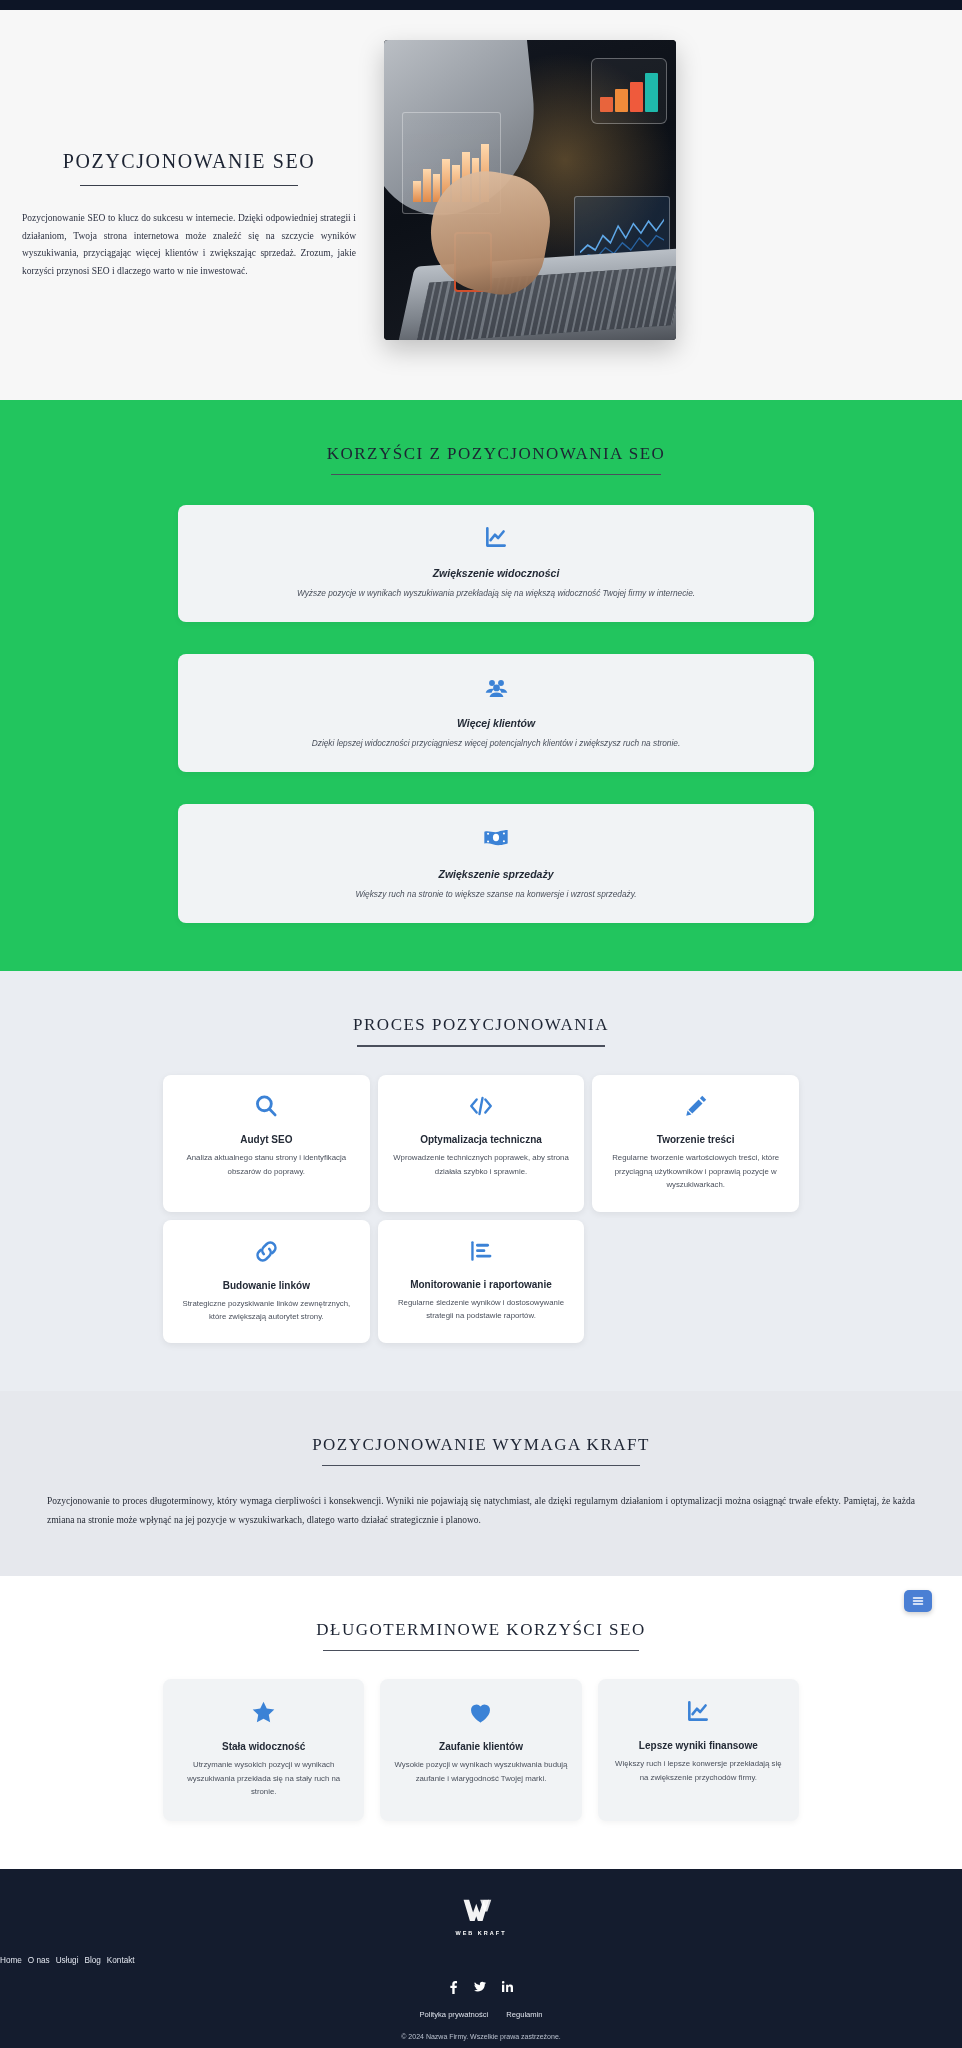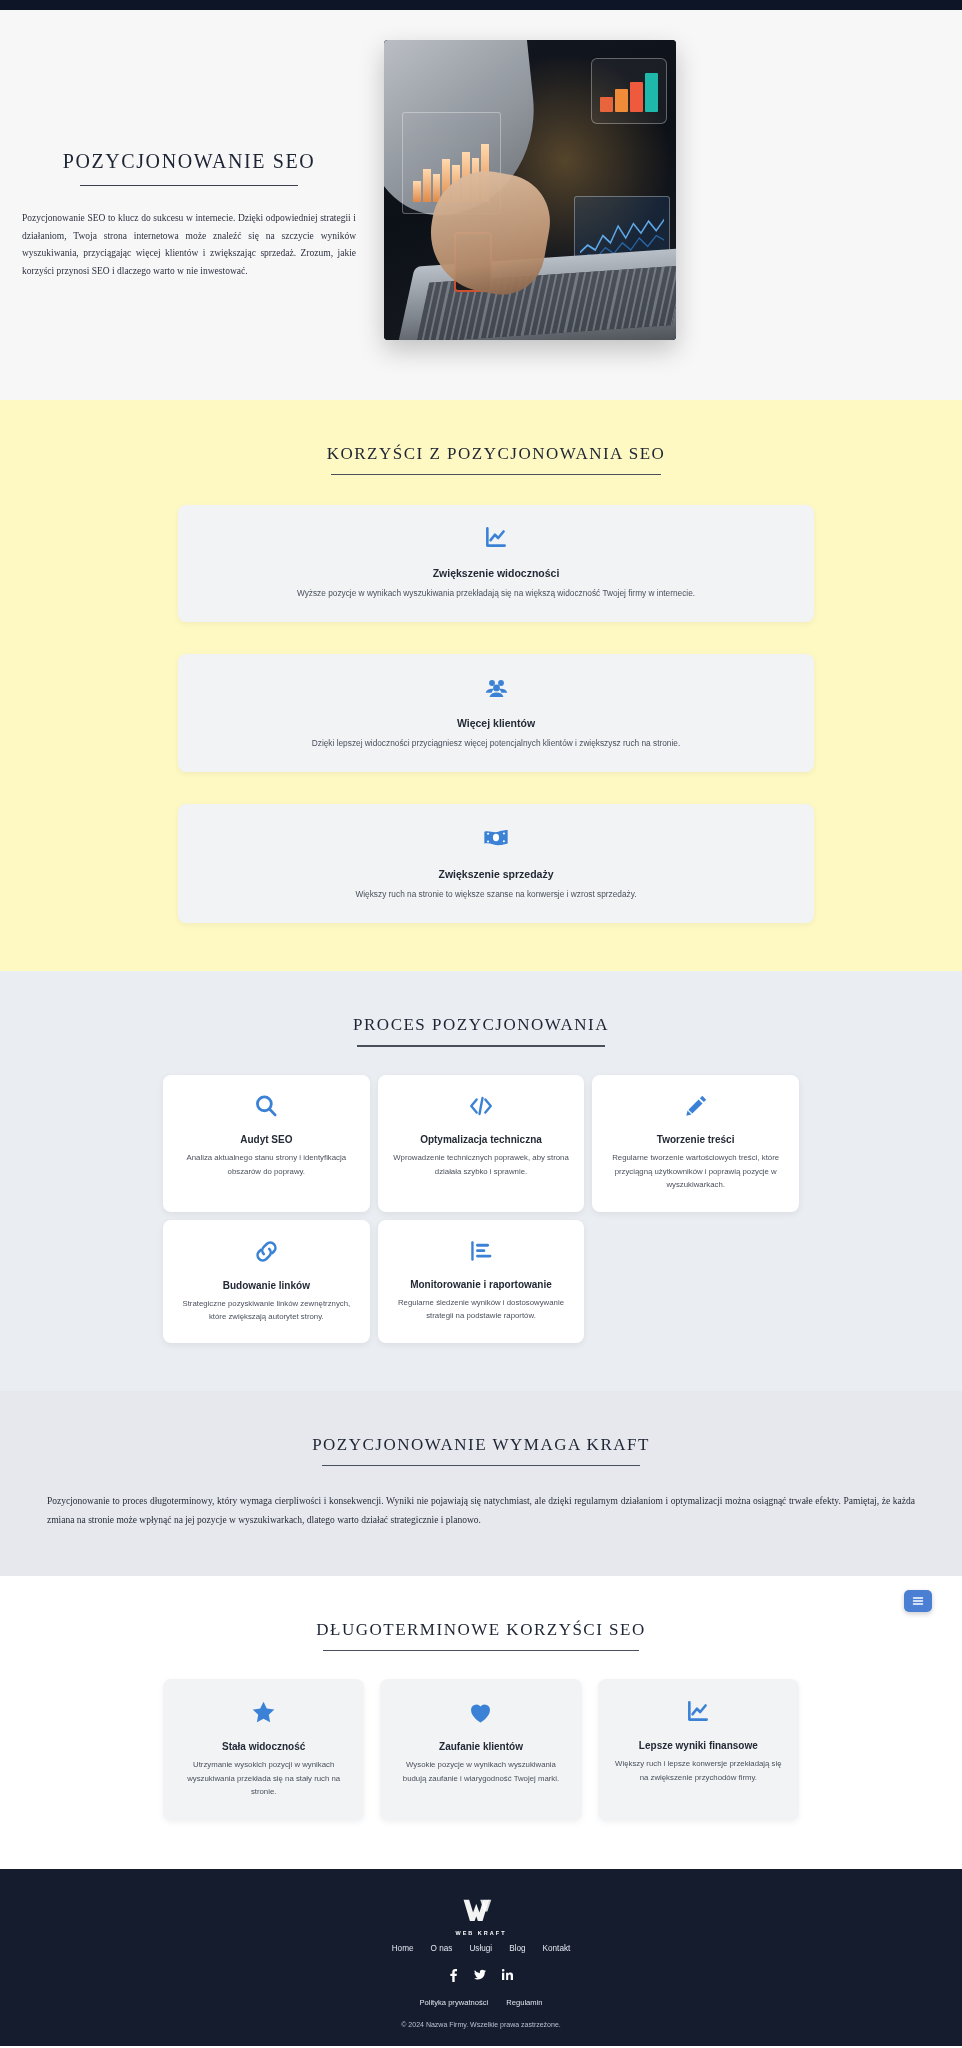--- a/index.html
+++ b/index.html
@@ -168,24 +168,25 @@
     font-weight: 400;
     text-align: center;
   }
   .sec-rule {
     height: 1px; background: #4a4f5c;
     margin: 10px auto 0 auto;
   }
   .container { width: 636px; margin: 0 auto; }
 
   
-  .benefits { background: #fef9c3; padding-left: 30px; }
+  .benefits { background: #22c55e; padding-left: 30px; }
   .b-grid {
     display: flex; flex-wrap: wrap; gap: 32px;
     margin-top: 30px;
+    font-style: italic;
   }
   .b-card {
     background: #f1f3f5;
     border-radius: 8px;
     padding: 20px 18px 22px 18px;
     text-align: center;
     box-shadow: 0 2px 6px rgba(0,0,0,.05);
     flex: 1 1 calc(50% - 8px);
   }
   .b-card.full { flex: 1 1 100%; }
@@ -259,21 +260,21 @@
   footer {
     background: #141c2e; color: #e8ebf2;
     padding: 28px 0 18px 0; text-align: center;
   }
   .logo-wrap { display: flex; flex-direction: column; align-items: center; }
   .logo-txt {
     font-size: 5.5px; letter-spacing: 2px; color: #ffffff;
     margin-top: 3px; font-weight: 700;
   }
   .fnav {
-    margin-top: 8px; display: flex; justify-content: center; gap: 17px;
+    margin-top: 20px; display: flex; justify-content: flex-start; gap: 6px;
   }
   .fnav a { color: #e2e6ef; font-size: 8.2px; text-decoration: none; }
   .fsocial { margin-top: 16px; display: flex; justify-content: center; gap: 16px; }
   .fsocial span { color: #ffffff; line-height: 0; cursor: pointer; }
   .flegal { margin-top: 16px; display: flex; justify-content: center; gap: 18px; }
   .flegal a { color: #dfe3ec; font-size: 7.6px; text-decoration: none; }
   .fcopy { margin-top: 14px; font-size: 7px; color: #b9c0ce; }
 </style>
 </head>
 <body>
@@ -477,21 +478,21 @@
         <div class="l-desc">Utrzymanie wysokich pozycji w wynikach wyszukiwania przekłada się na stały ruch na stronie.</div>
       </div>
 
       <div class="l-card">
         <span class="ico">
           <svg width="27" height="27" viewBox="0 0 24 24" fill="#3b82d6">
             <path d="M12 21s-8.4-5.2-8.4-11A4.8 4.8 0 0 1 12 6.6 4.8 4.8 0 0 1 20.4 10c0 5.8-8.4 11-8.4 11z"></path>
           </svg>
         </span>
         <div class="l-name">Zaufanie klientów</div>
-        <div class="l-desc">Wysokie pozycje w wynikach wyszukiwania budują zaufanie i wiarygodność Twojej marki.</div>
+        <div class="l-desc">Wysokie pozycji w wynikach wyszukiwania budują zaufanie i wiarygodność Twojej marki.</div>
       </div>
 
       <div class="l-card">
         <span class="ico">
           <svg width="26" height="26" viewBox="0 0 24 24" fill="none" stroke="#3b82d6" stroke-width="2.4" stroke-linecap="round" stroke-linejoin="round">
             <path d="M4 3v16h16"></path>
               <polyline points="7,14 11,9 14,12 19,6"></polyline>
           </svg>
         </span>
         <div class="l-name">Lepsze wyniki finansowe</div>

